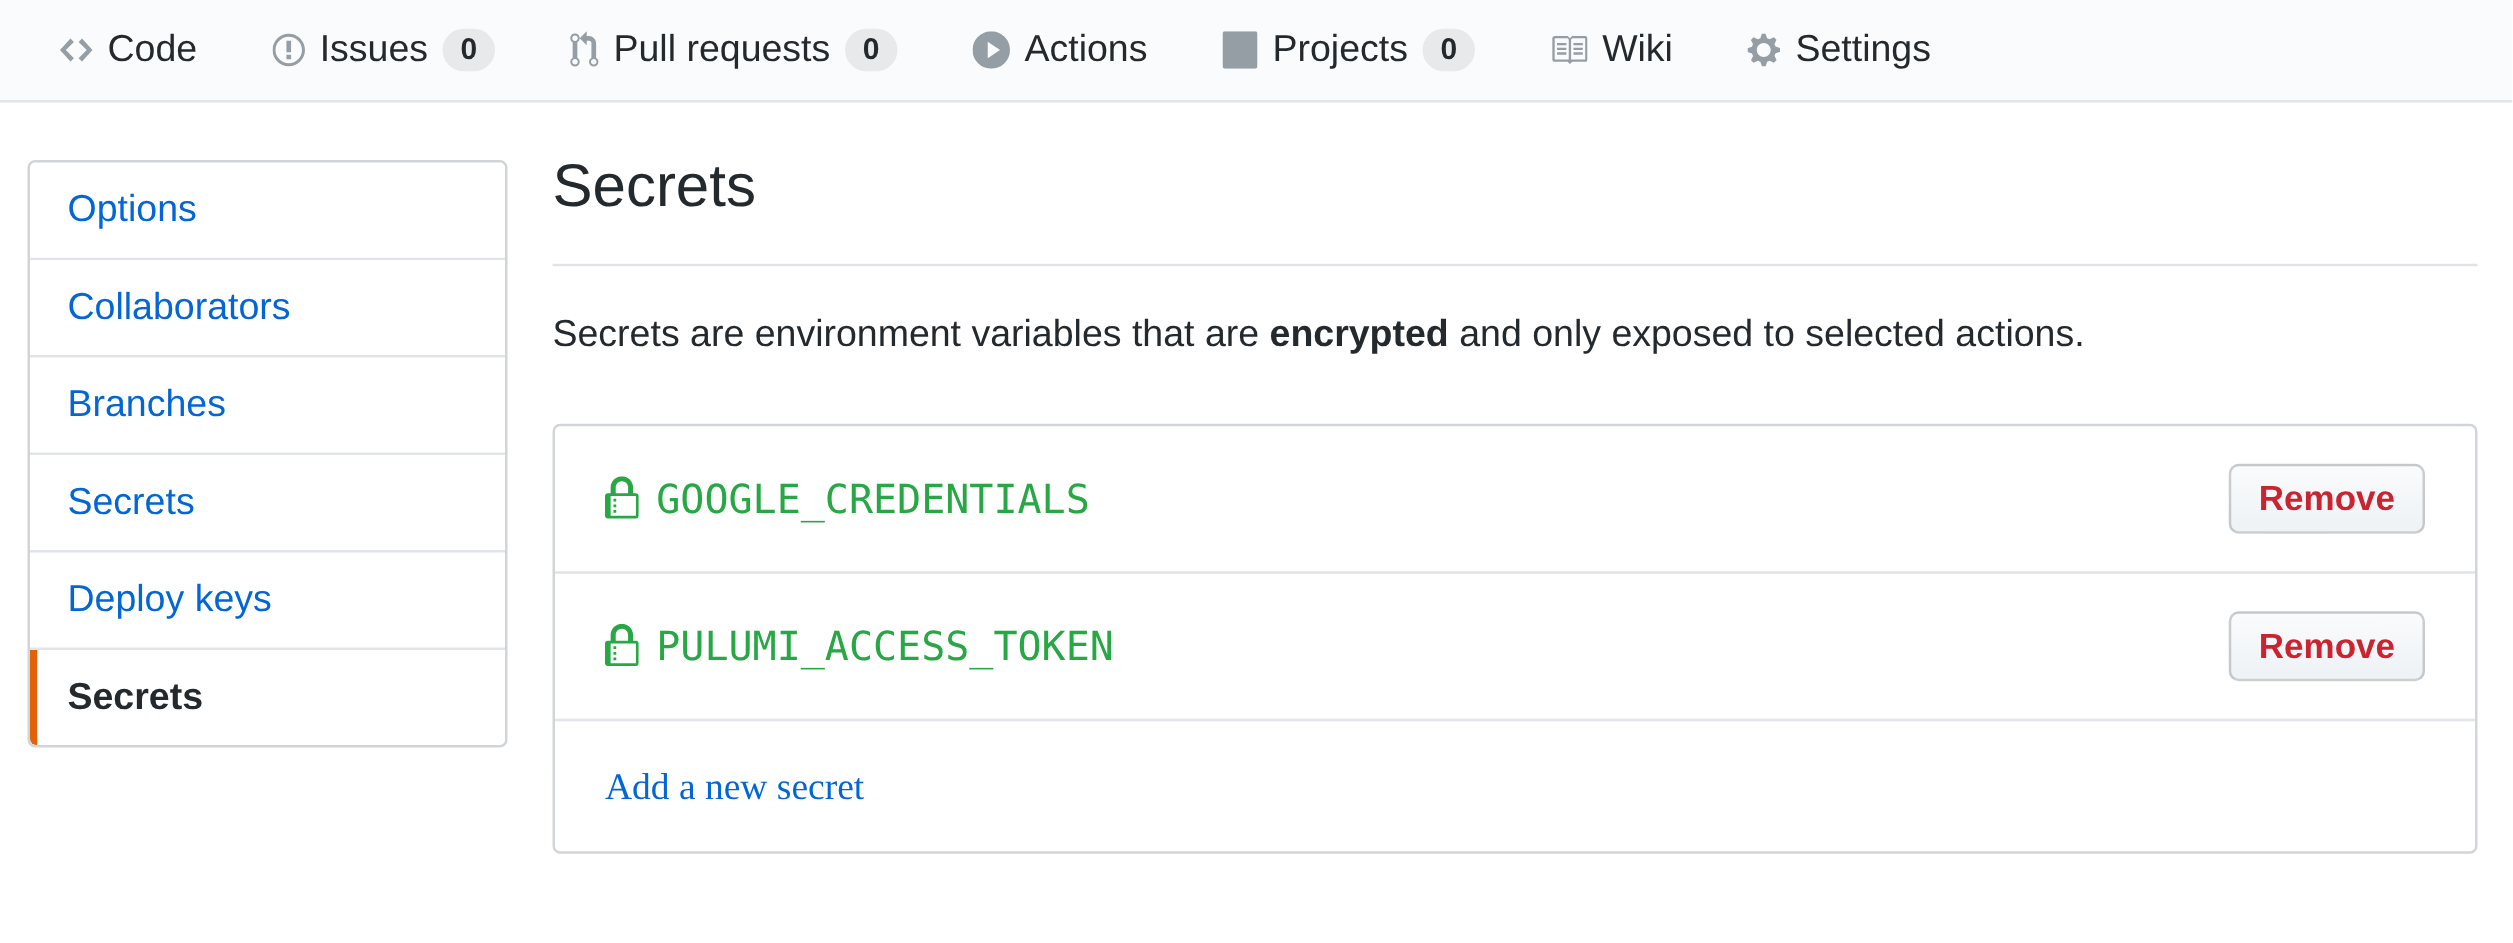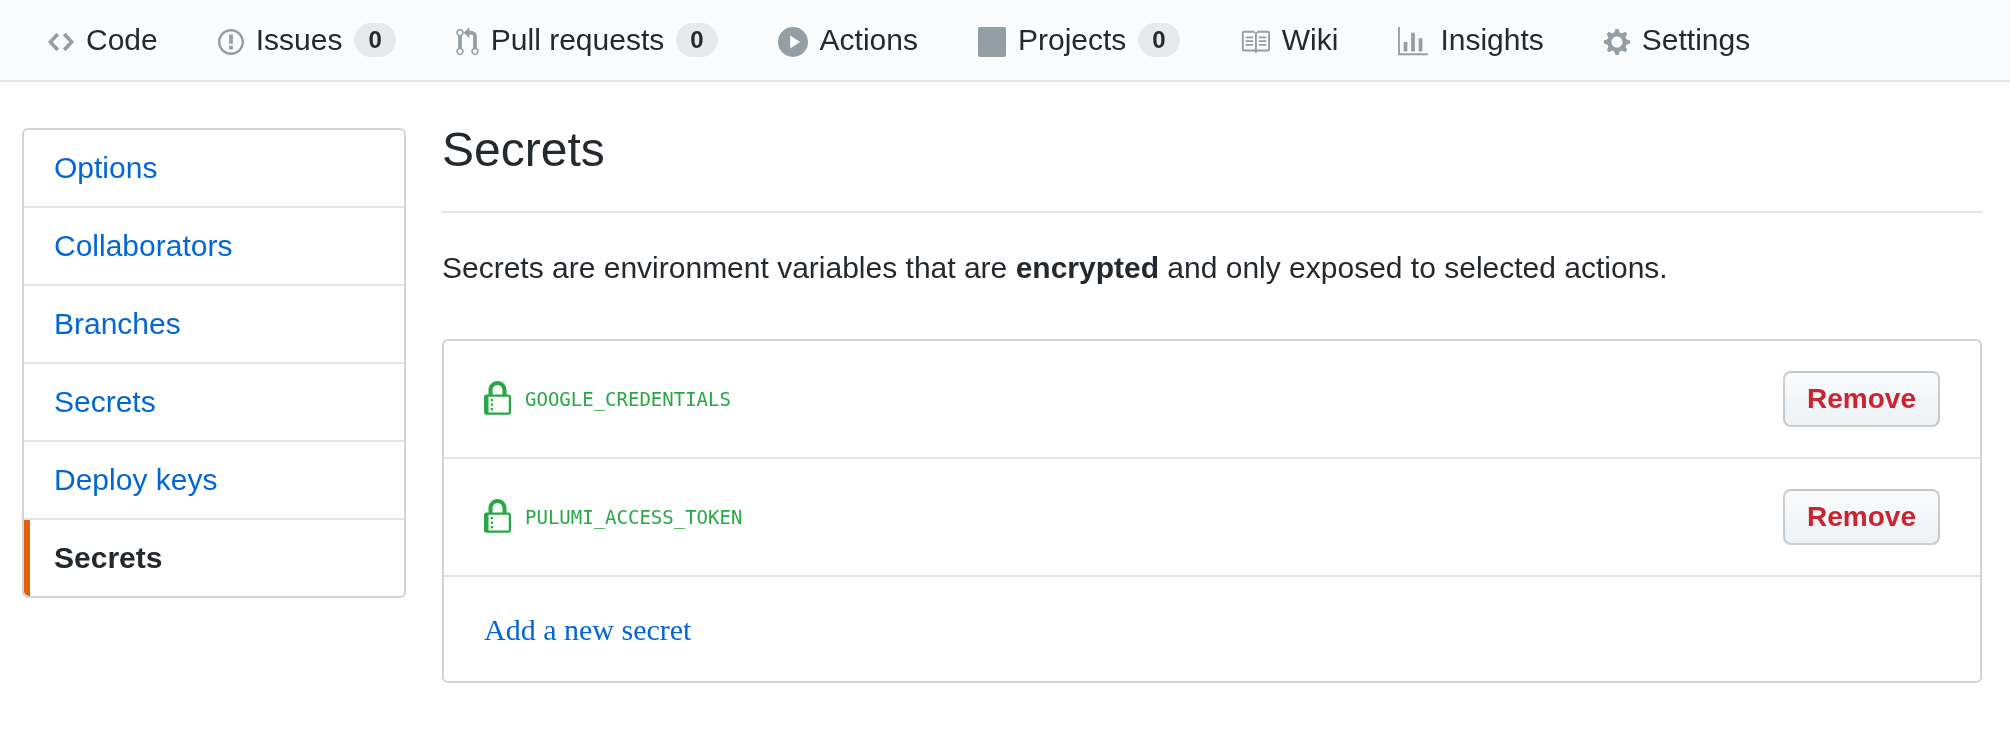--- a/index.html
+++ b/index.html
@@ -16,21 +16,21 @@
   .repo-nav {
     height: 82px;
     background: #fafbfc;
     border-bottom: 2px solid #e1e4e8;
     display: flex;
     align-items: center;
     padding-left: 18px;
   }
   .nav-tab {
     display: flex;
-    align-items: flex-end;
+    align-items: center;
     padding: 0 30px;
     font-size: 30px;
     line-height: 34px;
     color: #24292e;
     text-decoration: none;
     cursor: pointer;
     white-space: nowrap;
   }
   .nav-tab svg { fill: #959da5; margin-right: 12px; flex-shrink: 0; }
   .counter {
@@ -105,21 +105,21 @@
   .secret-row {
     display: flex;
     align-items: center;
     padding: 30px 40px;
     border-bottom: 2px solid #e1e4e8;
   }
   .secret-name {
     display: flex;
     align-items: center;
     font-family: "DejaVu Sans Mono", monospace;
-    font-size: 19px;
+    font-size: 32px;
     line-height: 34px;
     color: #28a745;
   }
   .secret-name svg { fill: #28a745; margin-right: 14px; flex-shrink: 0; }
   .remove-btn {
     margin-left: auto;
     font-family: "Liberation Sans", sans-serif;
     font-size: 28px;
     line-height: 28px;
     font-weight: 600;
@@ -177,26 +177,20 @@
     <span>Projects</span>
     <span class="counter">0</span>
   </a>
   <a class="nav-tab">
     <svg width="30" height="30" viewBox="0 0 16 16">
         <path d="M3 5h4v1H3V5zm0 3h4V7H3v1zm0 2h4V9H3v1zm11-5h-4v1h4V5zm0 2h-4v1h4V7zm0 2h-4v1h4V9zm2-6v9c0 .55-.45 1-1 1H9.5l-1 1-1-1H2c-.55 0-1-.45-1-1V3c0-.55.45-1 1-1h5.5l1 1 1-1H15c.55 0 1 .45 1 1zm-8 .5L7.5 3H2v9h6V3.5zm7-.5H9.5l-.5.5V12h6V3z"></path>
       </svg>
     <span>Wiki</span>
   </a>
   <a class="nav-tab">
-    <svg width="30" height="30" viewBox="0 0 16 16">
-        <path d="M16 14v1H0V0h1v14h15zM5 13H3V8h2v5zm4 0H7V3h2v10zm4 0h-2V6h2v7z"></path>
-      </svg>
-    <span>Insights</span>
-  </a>
-  <a class="nav-tab">
     <svg width="26" height="30" viewBox="0 0 14 16">
         <path d="M14 8.77v-1.6l-1.94-.64-.45-1.09.88-1.84-1.13-1.13-1.81.91-1.09-.45-.69-1.92h-1.6l-.63 1.94-1.11.45-1.84-.88-1.13 1.13.91 1.81-.45 1.09L0 7.23v1.59l1.94.64.45 1.09-.88 1.84 1.13 1.13 1.81-.91 1.09.45.69 1.92h1.59l.63-1.94 1.11-.45 1.84.88 1.13-1.13-.92-1.81.47-1.09L14 8.75v.02zM7 11c-1.66 0-3-1.34-3-3s1.34-3 3-3 3 1.34 3 3-1.34 3-3 3z"></path>
       </svg>
     <span>Settings</span>
   </a>
 </nav>
 
 <div class="layout">
 
   <aside class="sidebar">

